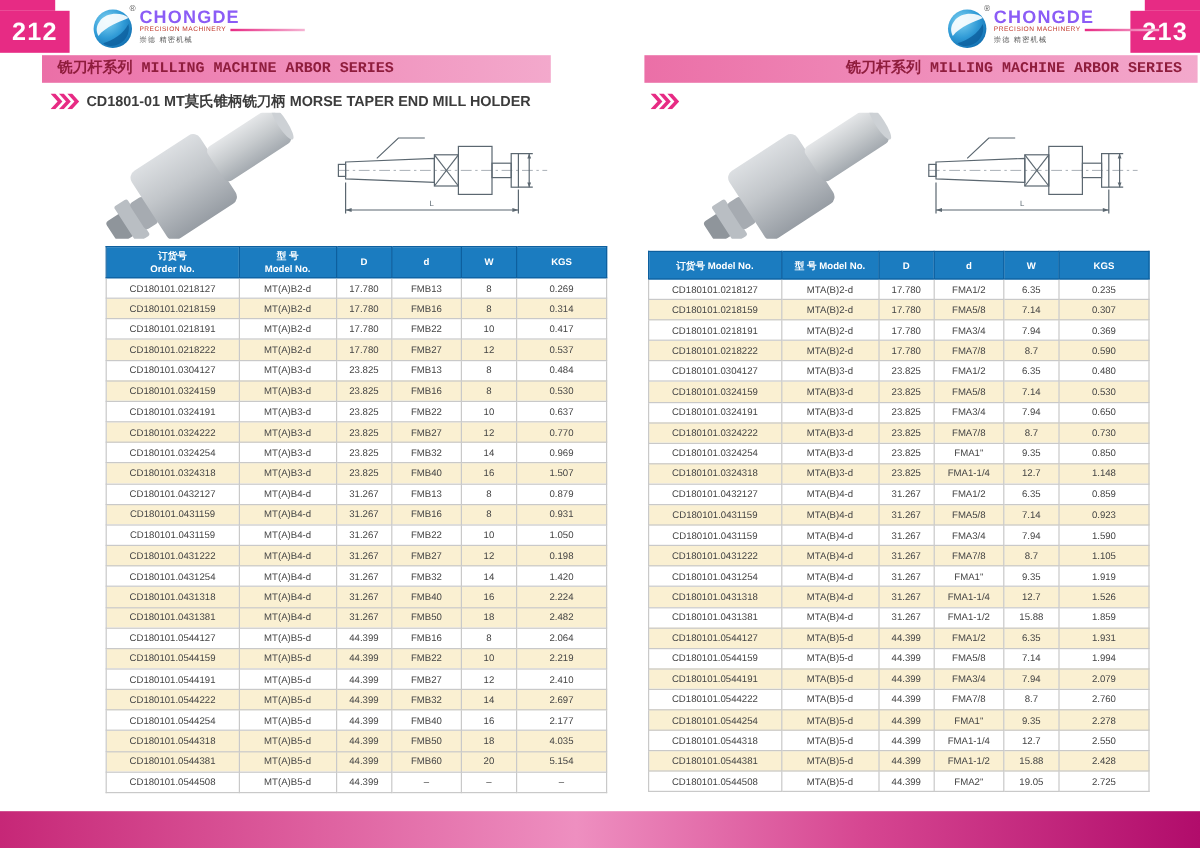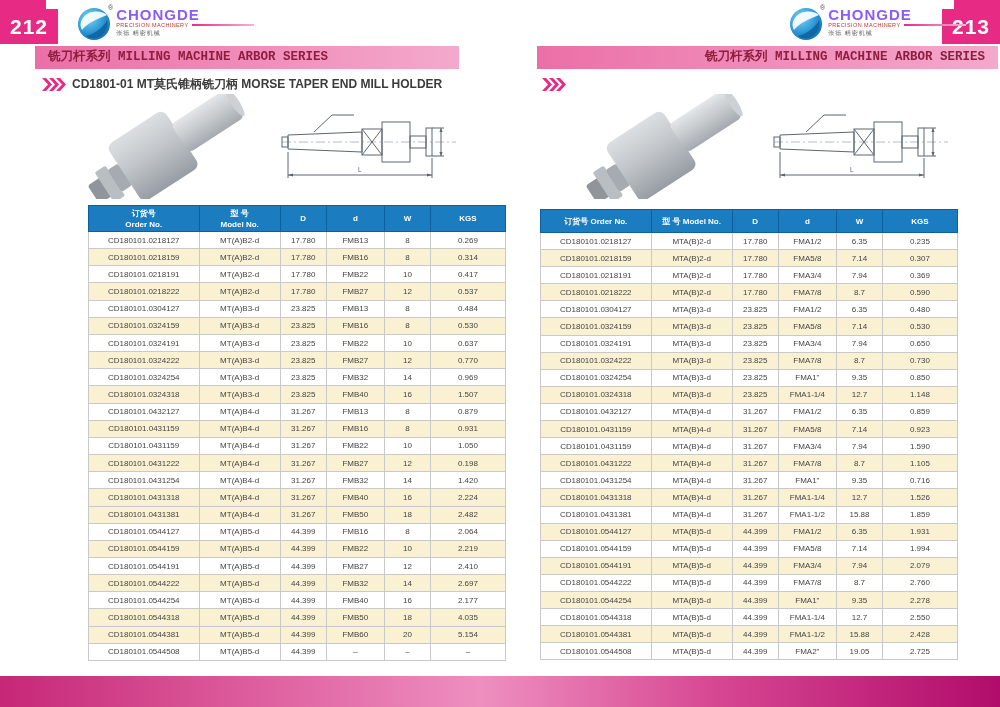--- a/index.html
+++ b/index.html
@@ -458,21 +458,21 @@
       <colgroup>
         <col style="width: 26.5%;">
         <col style="width: 19.5%;">
         <col style="width: 11%;">
         <col style="width: 14%;">
         <col style="width: 11%;">
         <col style="width: 18%;">
       </colgroup>
       <thead>
         <tr>
-          <th>订货号 Order No.</th>
+          <th>订货号 Model No.</th>
           <th>型 号 Model No.</th>
           <th>D</th>
           <th>d</th>
           <th>W</th>
           <th>KGS</th>
         </tr>
       </thead>
       <tbody>
         <tr>
           <td>CD180101.0218127</td>
@@ -585,21 +585,21 @@
           <td>FMA7/8</td>
           <td>8.7</td>
           <td>1.105</td>
         </tr>
         <tr>
           <td>CD180101.0431254</td>
           <td>MTA(B)4-d</td>
           <td>31.267</td>
           <td>FMA1"</td>
           <td>9.35</td>
-          <td>0.716</td>
+          <td>1.919</td>
         </tr>
         <tr class="shaded">
           <td>CD180101.0431318</td>
           <td>MTA(B)4-d</td>
           <td>31.267</td>
           <td>FMA1-1/4</td>
           <td>12.7</td>
           <td>1.526</td>
         </tr>
         <tr>

